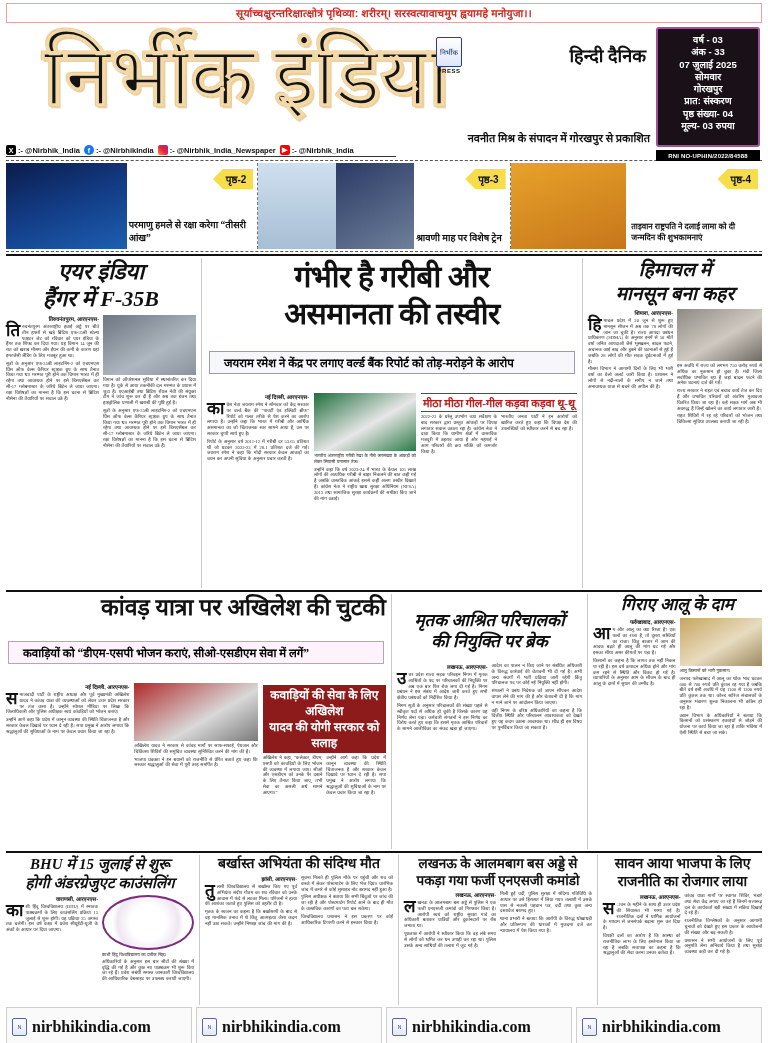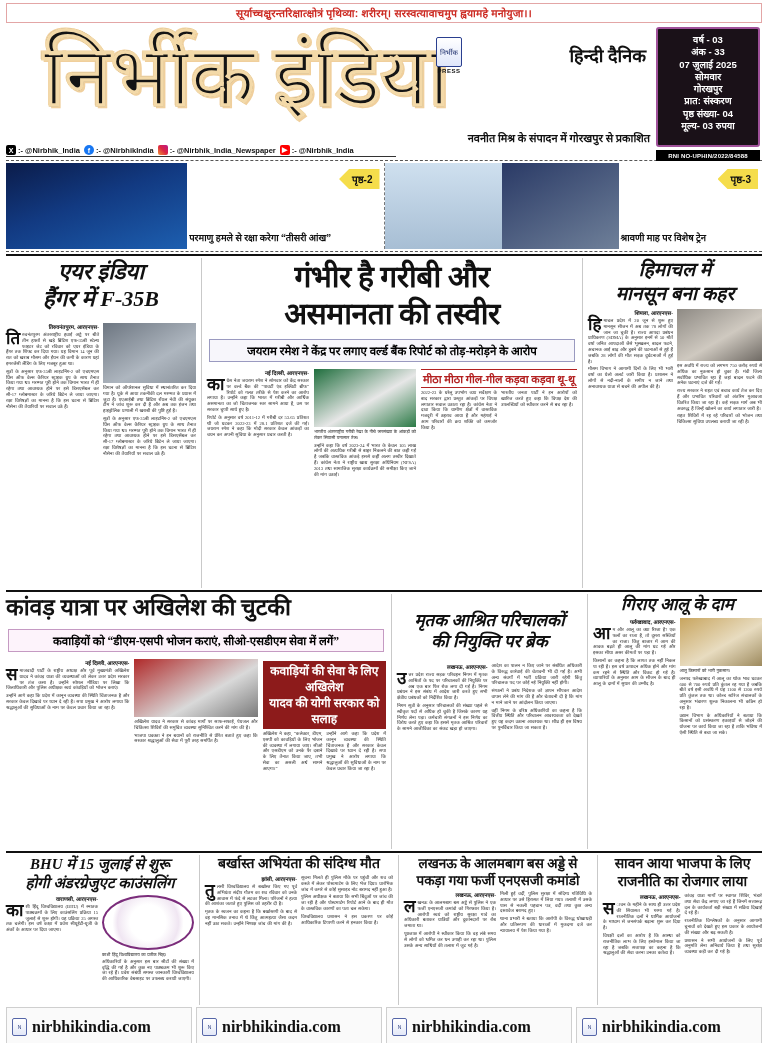--- a/index.html
+++ b/index.html
@@ -111,23 +111,23 @@
 
   
   .hl{ font-family:"Liberation Serif", serif; font-weight:bold; color:#111; }
   .hl-lead{ font-size:22px; line-height:27px; font-style:italic; }
   .hl-center{ font-size:30px; line-height:37px; text-align:center; letter-spacing:-.5px;}
   .hl-right{ font-size:19px; line-height:24px; text-align:center; font-style:italic;}
   .hl-mid{ font-size:20px; line-height:25px; }
   .hl-sm{ font-size:15px; line-height:19px; font-style:italic;}
 
   .subbar{
-    border:1px solid #9a9ac0; background:#f7f6fb; text-align:center;
+    border:1px solid #9a9ac0; background:#f7f6fb; text-align:left;
     font-family:"Liberation Serif", serif; font-weight:bold; font-size:11.5px;
-    padding:3px 14px; margin:7px 2px;
+    padding:3px 14px; margin:19px 2px;
   }
   .subbar.pink{border-color:#c59ac3; background:#fdf3fb;}
   .redbar{
     background:#8d1b1b; color:#fff; text-align:center;
     font-family:"Liberation Serif", serif; font-weight:bold; font-size:12px;
     line-height:16px; padding:2px 3px; margin:2px 0;
   }
   .redline-head{
     border-top:1.5px solid #b32121; border-bottom:1.5px solid #b32121;
     color:#b32121; font-family:"Liberation Serif", serif; font-weight:bold;
@@ -233,29 +233,36 @@
     <div class="teaser">
       <div class="t-split">
         <div class="half t-img p2a"></div>
         <div class="half t-img p2b"></div>
       </div>
       <div class="t-body">
         <div class="t-arrow">पृष्ठ-3</div>
         <div class="t-cap">श्रावणी माह पर विशेष ट्रेन</div>
       </div>
     </div>
+    <div class="teaser">
+      <div class="t-img p3" style="width:46%"></div>
+      <div class="t-body">
+        <div class="t-arrow">पृष्ठ-4</div>
+        <div class="t-cap onimg" style="font-size:8px;line-height:11px;">ताइवान राष्ट्रपति ने दलाई लामा को दी जन्मदिन की शुभकामनाएं</div>
+      </div>
+    </div>
   </div>
 
   <div class="hr-thick"></div>
 
   <div class="sec grid-top" style="height:330px;">
 
     <div class="colbox" style="width:190px;">
       <div class="hl hl-lead" style="text-align:center;">एयर इंडिया</div>
-      <div class="hl hl-lead" style="text-align:center;margin-bottom:11px;">हैंगर में F-35B</div>
+      <div class="hl hl-lead" style="text-align:center;margin-bottom:3px;">हैंगर में F-35B</div>
       <div class="cols2" style="margin-top:2px;">
         <div style="width:84px;">
           <div class="dateline">तिरुवनंतपुरम, आरएनएस-</div>
           <div class="body-txt"><span class="dropcap">ति</span><span>रुवनंतपुरम अंतरराष्ट्रीय हवाई अड्डे पर बीते तीन हफ्तों से खड़े ब्रिटिश एफ-35बी स्टेल्थ फाइटर जेट को रविवार को एयर इंडिया के हैंगर तक शिफ्ट कर दिया गया। यह विमान 14 जून की रात को खराब मौसम और ईंधन की कमी के कारण यहां इमरजेंसी लैंडिंग के लिए मजबूर हुआ था।</span></div>
           <div class="body-txt" style="margin-top:2px;">सूत्रों के अनुसार एफ-35बी लाइटनिंग-2 को एचएमएस प्रिंस ऑफ वेल्स कैरियर स्ट्राइक ग्रुप के साथ तैनात किया गया था। मरम्मत पूरी होने तक विमान भारत में ही रहेगा तथा आवश्यक होने पर इसे डिसएसेंबल कर सी-17 ग्लोबमास्टर के जरिये ब्रिटेन ले जाया जाएगा। रक्षा विशेषज्ञों का मानना है कि इस घटना से ब्रिटिश नौसेना की तैयारियों पर सवाल उठे हैं।</div>
         </div>
         <div style="flex:1;">
           <div class="ph jet" style="height:60px;"></div>
           <div class="body-txt" style="margin-top:2px;">विमान को ऑपरेशनल सुविधा में स्थानांतरित कर दिया गया है। यूके से आया तकनीकी दल मरम्मत के प्रयास में जुटा है। एएआईबी तथा ब्रिटिश रॉयल नेवी की संयुक्त टीम ने जांच शुरू कर दी है और अब तक इंजन तथा हाइड्रोलिक प्रणाली में खराबी की पुष्टि हुई है।</div>
           <div class="body-txt" style="margin-top:2px;">सूत्रों के अनुसार एफ-35बी लाइटनिंग-2 को एचएमएस प्रिंस ऑफ वेल्स कैरियर स्ट्राइक ग्रुप के साथ तैनात किया गया था। मरम्मत पूरी होने तक विमान भारत में ही रहेगा तथा आवश्यक होने पर इसे डिसएसेंबल कर सी-17 ग्लोबमास्टर के जरिये ब्रिटेन ले जाया जाएगा। रक्षा विशेषज्ञों का मानना है कि इस घटना से ब्रिटिश नौसेना की तैयारियों पर सवाल उठे हैं।</div>
@@ -313,21 +320,21 @@
         </div>
       </div>
     </div>
   </div>
 
   <div class="hr-thick"></div>
 
   <div class="sec grid-mid" style="height:255px;">
 
     <div class="colbox" style="width:380px;">
-      <div class="hl hl-mid" style="text-align:left;font-size:23px;line-height:28px;">कांवड़ यात्रा पर अखिलेश की चुटकी</div>
+      <div class="hl hl-mid" style="text-align:right;font-size:23px;line-height:28px;">कांवड़ यात्रा पर अखिलेश की चुटकी</div>
       <div class="subbar pink">कवाड़ियों को “डीएम-एसपी भोजन कराएं, सीओ-एसडीएम सेवा में लगें”</div>
       <div class="cols2" style="margin-top:3px;gap:5px;">
         <div style="width:88px;">
           <div class="dateline">नई दिल्ली, आरएनएस-</div>
           <div class="body-txt"><span class="dropcap">स</span><span>माजवादी पार्टी के राष्ट्रीय अध्यक्ष और पूर्व मुख्यमंत्री अखिलेश यादव ने कांवड़ यात्रा की व्यवस्थाओं को लेकर उत्तर प्रदेश सरकार पर तंज कसा है। उन्होंने सोशल मीडिया पर लिखा कि जिलाधिकारी और पुलिस अधीक्षक स्वयं कांवड़ियों को भोजन कराएं।</span></div>
           <div class="body-txt" style="margin-top:2px;">उन्होंने आगे कहा कि प्रदेश में कानून व्यवस्था की स्थिति चिंताजनक है और सरकार केवल दिखावे पर ध्यान दे रही है। सपा प्रमुख ने आरोप लगाया कि श्रद्धालुओं की सुविधाओं के नाम पर केवल प्रचार किया जा रहा है।</div>
         </div>
         <div style="width:95px;">
           <div class="ph akhilesh" style="height:58px;"></div>
           <div class="body-txt" style="margin-top:2px;">अखिलेश यादव ने सरकार से कांवड़ मार्गों पर साफ-सफाई, पेयजल और चिकित्सा शिविरों की समुचित व्यवस्था सुनिश्चित करने की मांग की है।</div>

